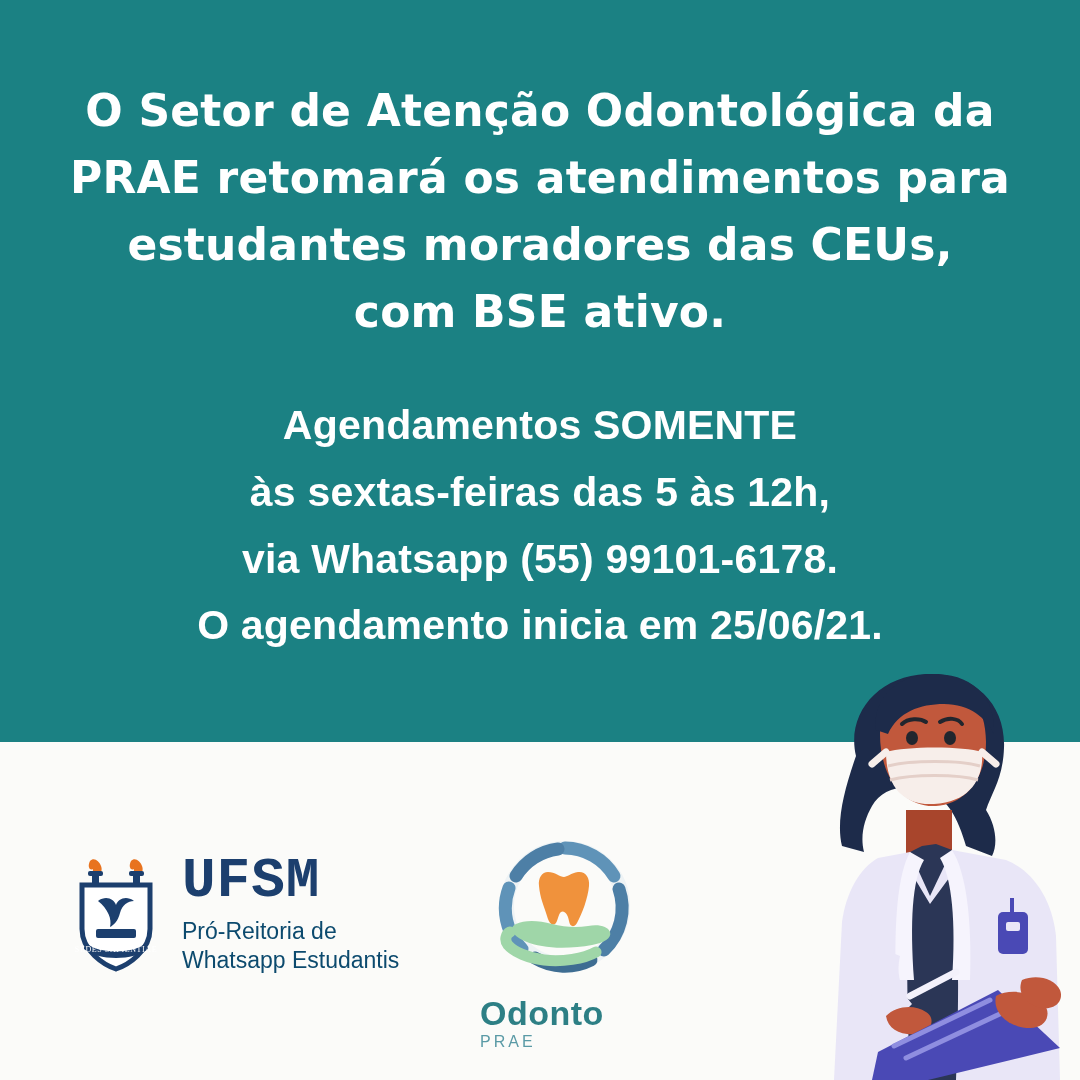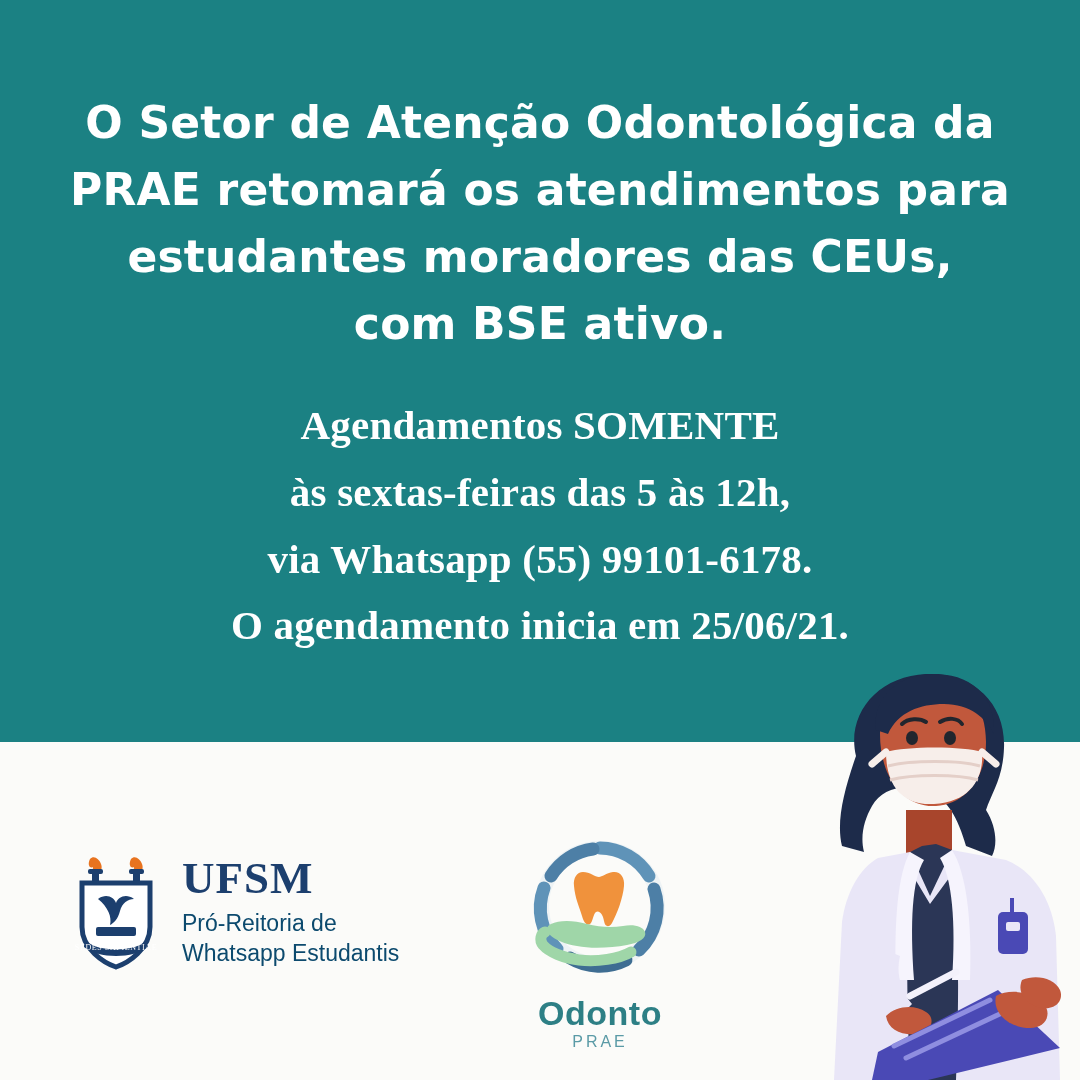--- a/index.html
+++ b/index.html
@@ -33,21 +33,21 @@
     left: 0;
     top: 742px;
     width: 1080px;
     height: 338px;
     background: #fbfbf9;
   }
 
   .headline {
     position: absolute;
     left: 60px;
-    top: 90px;
+    top: 78px;
     width: 960px;
     text-align: center;
     color: #ffffff;
     font-family: "DejaVu Sans", sans-serif;
     font-weight: bold;
     font-size: 44px;
     line-height: 1.52;
     letter-spacing: 0.2px;
   }
   .headline .line {
@@ -55,21 +55,21 @@
     white-space: nowrap;
   }
 
   .subhead {
     position: absolute;
     left: 60px;
     top: 392px;
     width: 960px;
     text-align: center;
     color: #ffffff;
-    font-family: Liberation Serif, serif;
+    font-family: Liberation Sans, sans-serif;
     font-weight: bold;
     font-size: 41px;
     line-height: 1.63;
     letter-spacing: 0.2px;
   }
   .subhead .line {
     display: block;
     white-space: nowrap;
   }
 
@@ -85,42 +85,41 @@
   .ufsm-crest {
     width: 96px;
     height: 118px;
   }
   .ufsm-text {
     display: flex;
     flex-direction: column;
     justify-content: center;
   }
   .ufsm-title {
-    font-family: Liberation Serif, serif;
-    font-weight: bold;
-    font-size: 45px;
+    font-family: Liberation Mono, monospace;
+    font-weight: bold;
+    font-size: 56px;
     line-height: 1;
     color: #1c3f6e;
     letter-spacing: 1px;
   }
   .ufsm-sub {
     margin-top: 8px;
     font-family: "Liberation Sans", sans-serif;
     font-size: 23px;
     line-height: 1.28;
     color: #0c4a6e;
   }
 
   
   .odonto-block {
     position: absolute;
     left: 480px;
     top: 828px;
     width: 240px;
-    text-align: center;
   }
   .odonto-word {
     margin-top: 2px;
     font-family: "Liberation Sans", sans-serif;
     font-weight: bold;
     font-size: 34px;
     color: #2d7f85;
     letter-spacing: 0.5px;
   }
   .odonto-sub {

